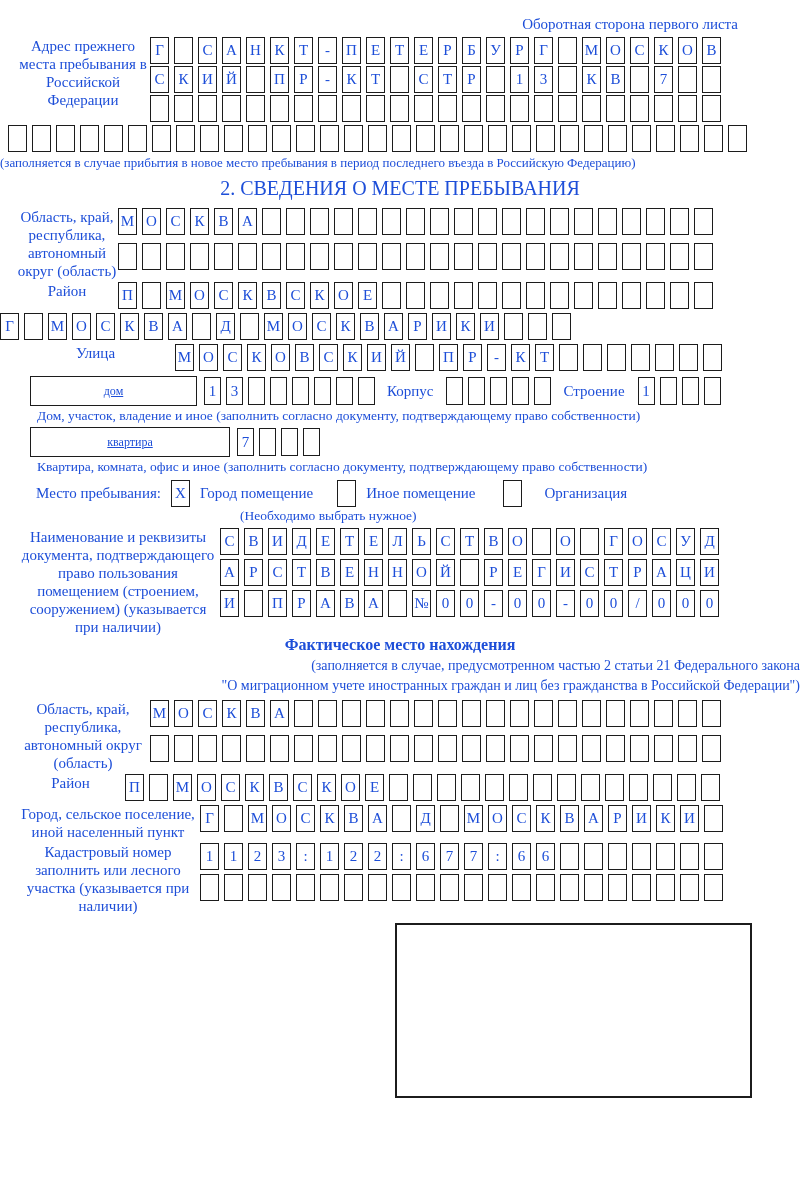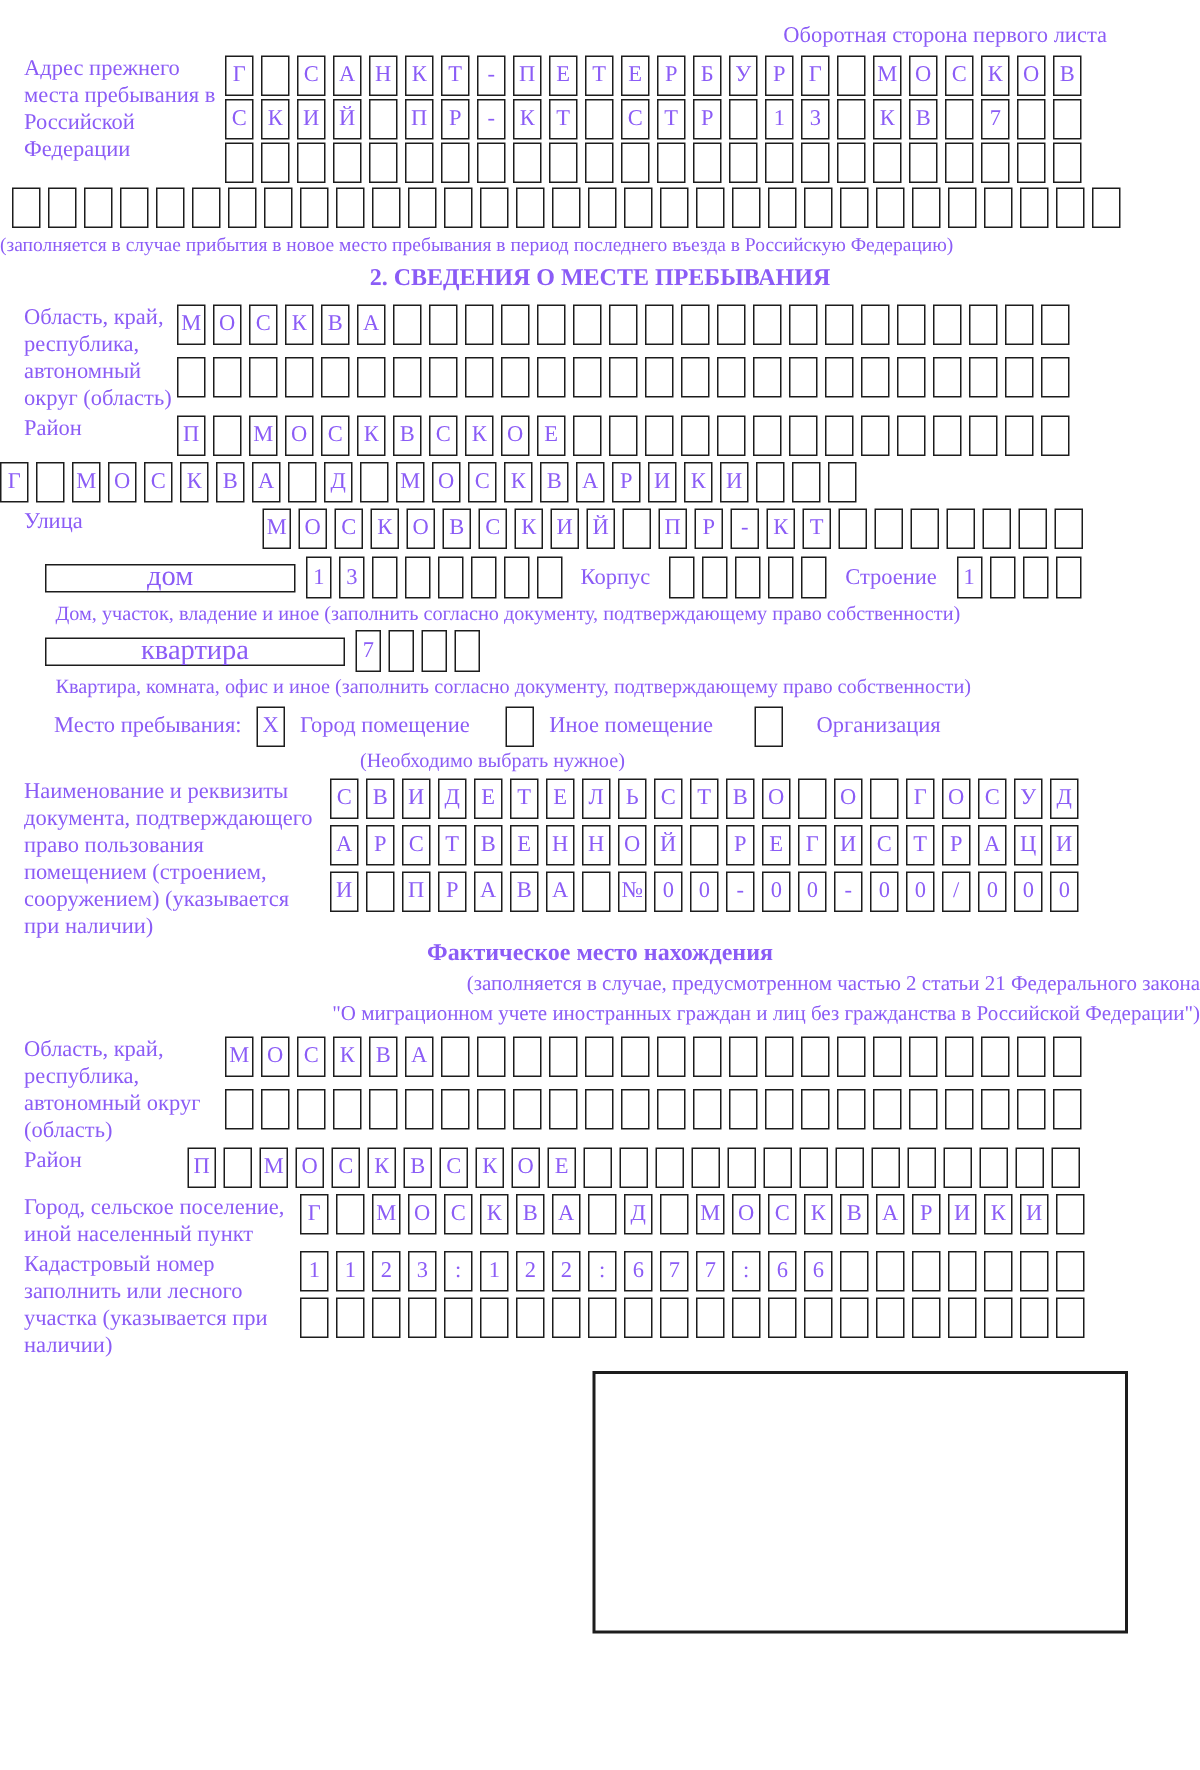--- a/index.html
+++ b/index.html
@@ -1,54 +1,54 @@
 <!DOCTYPE html>
 <html><head>
 <meta charset="utf-8">
 <style>
   html,body{margin:0;padding:0;background:#fff;}
   .page{
     position:relative;
     width:800px;height:1180px;
     background:#fff;
-    color:#8b5cf6;
+    color:#1d4ed8;
     font-family:"Liberation Serif","DejaVu Serif",serif;
     overflow:hidden;
   }
   .corner{
     padding:16px 62px 0 0;
     text-align:right;
     font-size:15px;
   }
   .field{display:flex;align-items:flex-start;}
-  .flabel{font-size:15px;line-height:18px;flex:0 0 auto;padding-left:16px;box-sizing:border-box;}
+  .flabel{font-size:15px;line-height:18px;flex:0 0 auto;padding-left:16px;box-sizing:border-box;text-align:center;}
   .cellcol{flex:0 0 auto;}
   .cells{display:flex;gap:5px;margin-bottom:2px;}
   .cell{
     box-sizing:border-box;
     width:19px;height:27px;
     border:1.8px solid #1c1c1c;
     display:flex;align-items:center;justify-content:center;
     font-size:15px;line-height:1;
     flex:0 0 auto;
   }
   .gap8{margin-bottom:8px;}
   .fullrow{margin-left:8px;margin-top:1px;}
   .caption{font-size:13px;text-align:left;margin-top:3px;}
-  .h2{font-size:16px;font-weight:bold;text-align:center;margin-top:6px;margin-bottom:8px;}
+  .h2{font-size:20px;font-weight:normal;text-align:center;margin-top:6px;margin-bottom:8px;}
   .mt4{margin-top:4px;} .mt2{margin-top:2px;} .mt6{margin-top:6px;}
   
   .w150{width:150px;} .w118{width:118px;} .w145{width:145px;}
   .w175{width:175px;} .w220{width:220px;} .w150b{width:150px;}
   .w125{width:125px;} .w200{width:200px;}
   
   .domrow{display:flex;align-items:center;margin:3px 0 2px 30px;}
   .wide-box{
-    box-sizing:border-box;border:1.8px solid #1c1c1c;height:19px;
-    display:flex;align-items:center;justify-content:center;font-size:19px;
+    box-sizing:border-box;border:1.8px solid #1c1c1c;height:30px;
+    display:flex;align-items:center;justify-content:center;font-size:12px;text-decoration:underline;
   }
   .dom-box{width:167px;}
   .kv-box{width:200px;}
   .domcells{display:flex;gap:5px;margin-left:7px;}
   .domcells .cell{width:17px;height:28px;}
   .inline-label{font-size:15px;margin:0 6px 0 12px;}
   .smallcap{font-size:13.5px;margin:2px 0 3px 37px;font-family:Liberation Serif, serif;}
   
   .mestorow{display:flex;align-items:center;margin:5px 0 0 36px;font-size:15px;}
   .cb{

